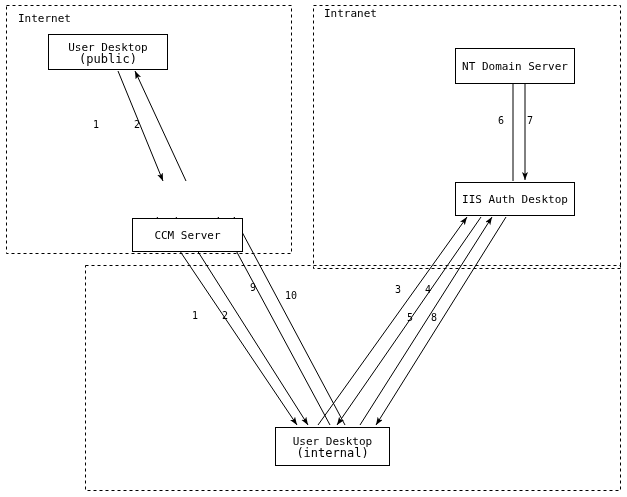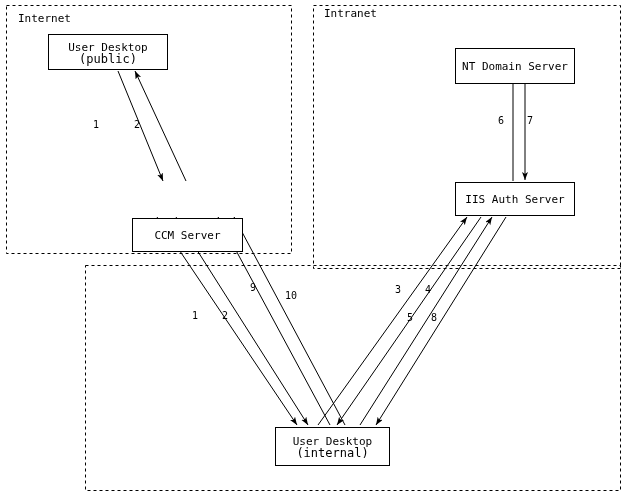--- a/index.html
+++ b/index.html
@@ -104,21 +104,21 @@
         <div class="node-title">User Desktop</div>
         <div class="node-sub">(public)</div>
       </div>
       <div class="node-box" style="left: 132px; top: 182px; width: 111px; height: 34px; margin-top: 36px;">
         <div class="node-title">CCM Server</div>
       </div>
       <div class="node-box" style="left: 455px; top: 48px; width: 120px; height: 36px;">
         <div class="node-title">NT Domain Server</div>
       </div>
       <div class="node-box" style="left: 455px; top: 182px; width: 120px; height: 34px;">
-        <div class="node-title">IIS Auth Server</div>
+        <div class="node-title">IIS Auth Desktop</div>
       </div>
       <div class="node-box" style="left: 275px; top: 427px; width: 115px; height: 39px;">
         <div class="node-title">User Desktop</div>
         <div class="node-sub">(internal)</div>
       </div>
     </div>
   <div id="edge-labels">
       <div class="edge-label" style="left: 93px; top: 120px;">1</div>
       <div class="edge-label" style="left: 134px; top: 120px;">2</div>
       <div class="edge-label" style="left: 498px; top: 116px;">6</div>

